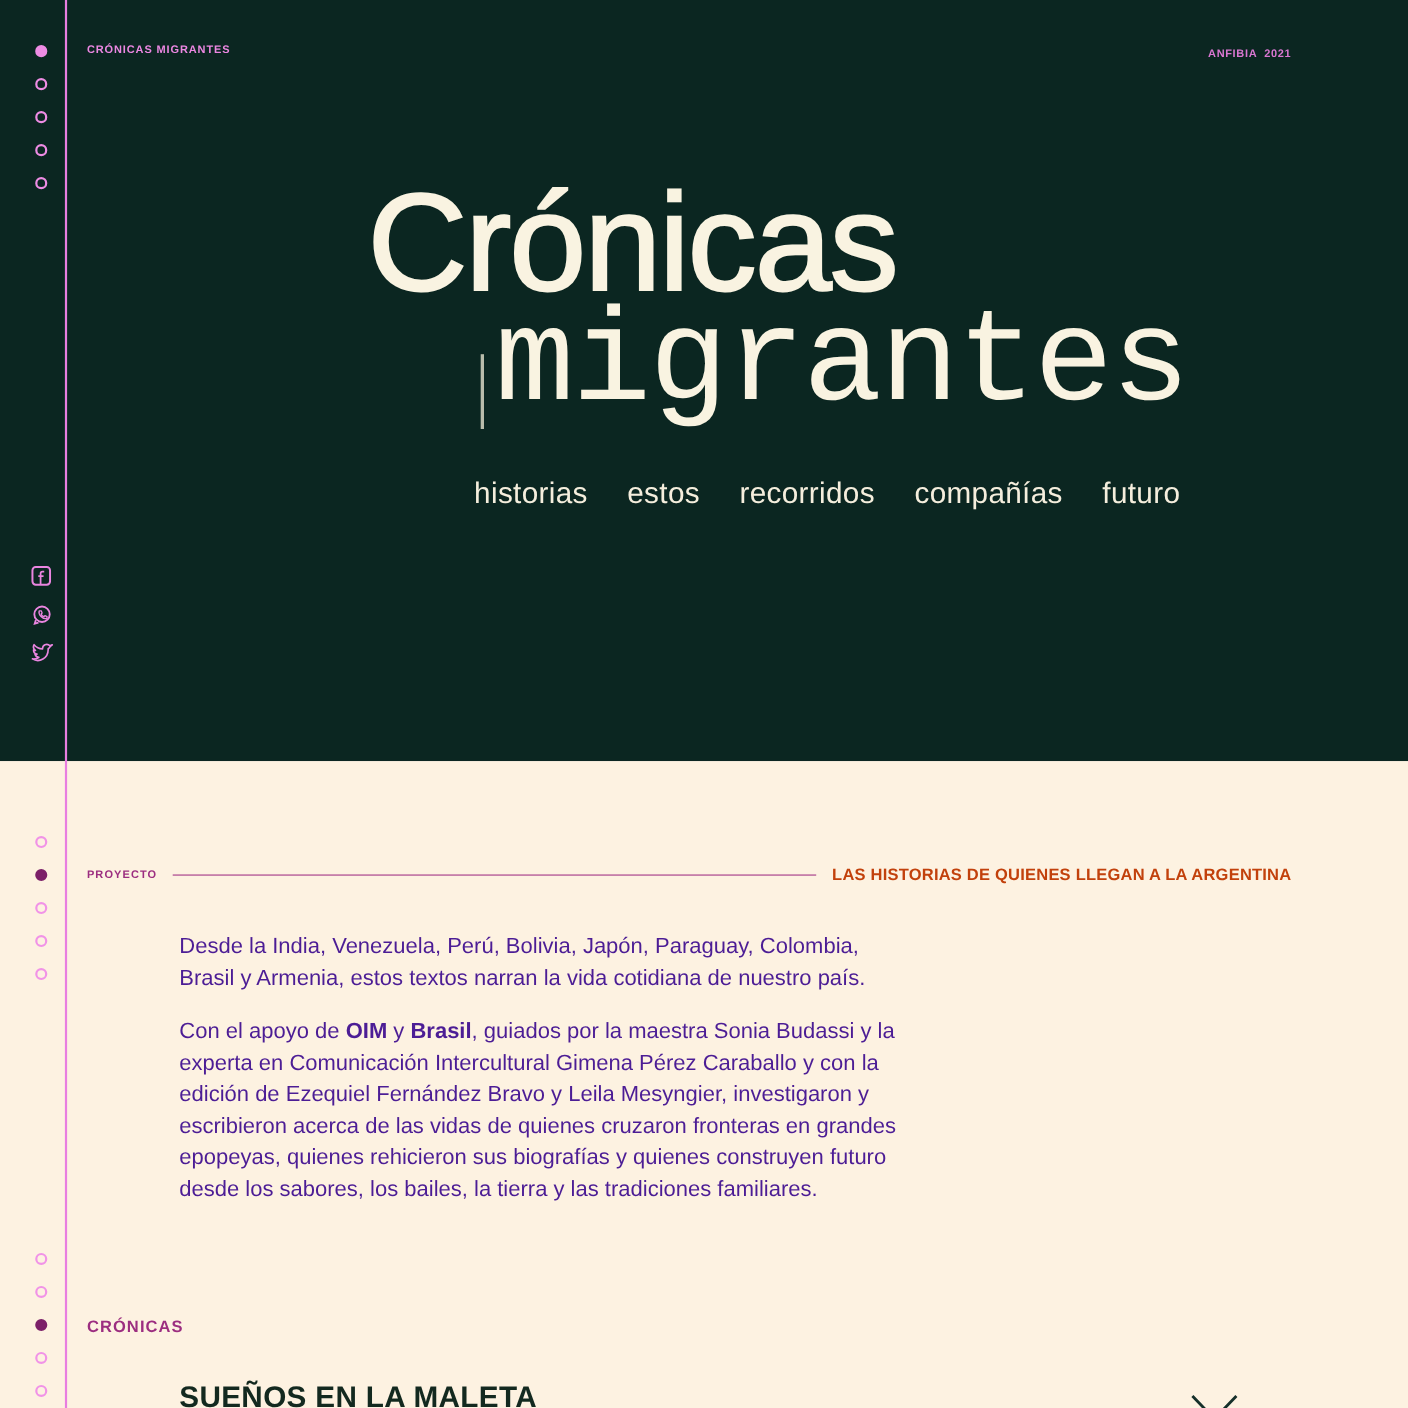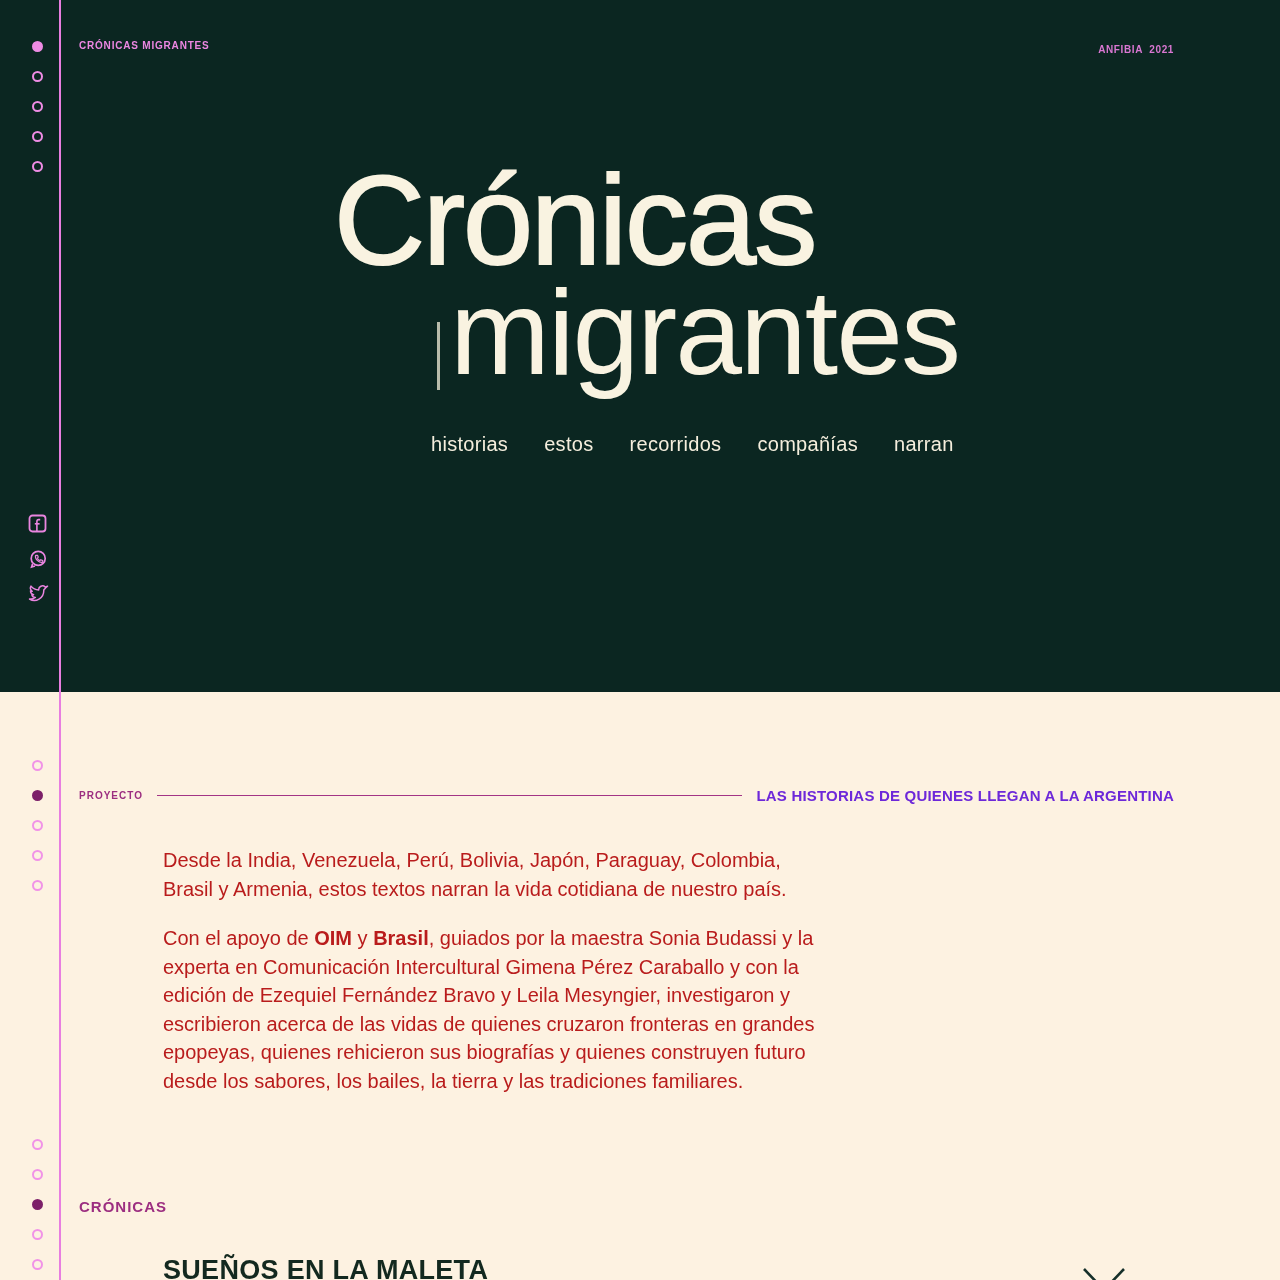--- a/index.html
+++ b/index.html
@@ -24,37 +24,37 @@
   .dots-light .dot.active { background:#7c2069; border-color:#7c2069; }
   .dots-hero { top:41px; }
   .dots-proyecto { top:760px; }
   .dots-cronicas { top:1139px; }
 
   .title-1 { position:absolute; left:334px; top:158px; font-size:126px; line-height:1;
              color:#f9f3e1; letter-spacing:-2px; font-weight:500;
              -webkit-text-stroke:2px #f9f3e1; }
   .title-cursor { position:absolute; left:437px; top:322px; width:2.5px; height:68px; background:#b9bcab; }
   .title-2 { position:absolute; left:450px; top:272px; font-size:120px; line-height:1;
-             color:#f9f3e1; letter-spacing:-2px; font-weight:300; }
+             color:#f9f3e1; letter-spacing:-2px; font-weight:300;font-family:Liberation Mono, monospace; }
 
   .keywords { position:absolute; left:431px; top:433px; display:flex; gap:36px;
-              font-size:20px; color:#f5eedd; letter-spacing:0.3px; }
+              font-size:27px; color:#f5eedd; letter-spacing:0.3px; }
 
   .social { position:absolute; left:28px; top:514px; display:flex; flex-direction:column; gap:15px; }
   .social a { display:block; width:20px; height:20px; cursor:pointer; }
   .social svg { display:block; }
 
   .section-row { position:absolute; left:79px; right:106px; display:flex; align-items:center; gap:14px; }
   .proyecto-row { top:787px; }
   .section-label { font-size:10px; font-weight:700; letter-spacing:1px; color:#9c2e80; white-space:nowrap; }
   .section-rule { flex:1; height:1.5px; background:#a33586; }
-  .section-right-label { font-size:15px; font-weight:700; letter-spacing:0.2px; color:#6d28d9; white-space:nowrap; }
+  .section-right-label { font-size:15px; font-weight:700; letter-spacing:0.2px; color:#c2410c; white-space:nowrap; }
 
   .paragraphs { position:absolute; left:163px; top:846px; width:700px;
-                font-size:20px; line-height:28.5px; color:#b91c1c; }
+                font-size:20px; line-height:28.5px; color:#4c1d95; }
   .paragraphs p { white-space:pre-line; }
   .paragraphs p + p { margin-top:21px; }
   .paragraphs b { font-weight:700;text-align:right; }
 
   .cronicas-label { position:absolute; left:79px; top:1198px; font-size:15px; font-weight:700;
                     letter-spacing:1px; color:#9c2e80; }
 
   .story-row { position:absolute; left:163px; right:100px; top:1257px; display:flex;
                align-items:flex-start; justify-content:space-between; }
   .story-title { font-size:27px; line-height:27px; font-weight:700; letter-spacing:0.3px;
@@ -97,21 +97,21 @@
 
   <div class="title-1">Crónicas</div>
   <div class="title-cursor"></div>
   <div class="title-2">migrantes</div>
 
   <div class="keywords">
     <span>historias</span>
     <span>estos</span>
     <span>recorridos</span>
     <span>compañías</span>
-    <span>narran</span>
+    <span>futuro</span>
   </div>
 
   <div class="social">
     <a>
       <svg width="19" height="19" viewBox="0 0 19 19" fill="none">
         <rect x="1.5" y="1.5" width="16" height="16" rx="3" stroke="#ea85e0" stroke-width="1.8"></rect>
         <path d="M12.2 5.6 H10.6 C9.5 5.6 8.9 6.3 8.9 7.4 V17" stroke="#ea85e0" stroke-width="1.6" fill="none"></path>
         <path d="M6.8 9.8 H11.6" stroke="#ea85e0" stroke-width="1.6"></path>
       </svg>
     </a>

